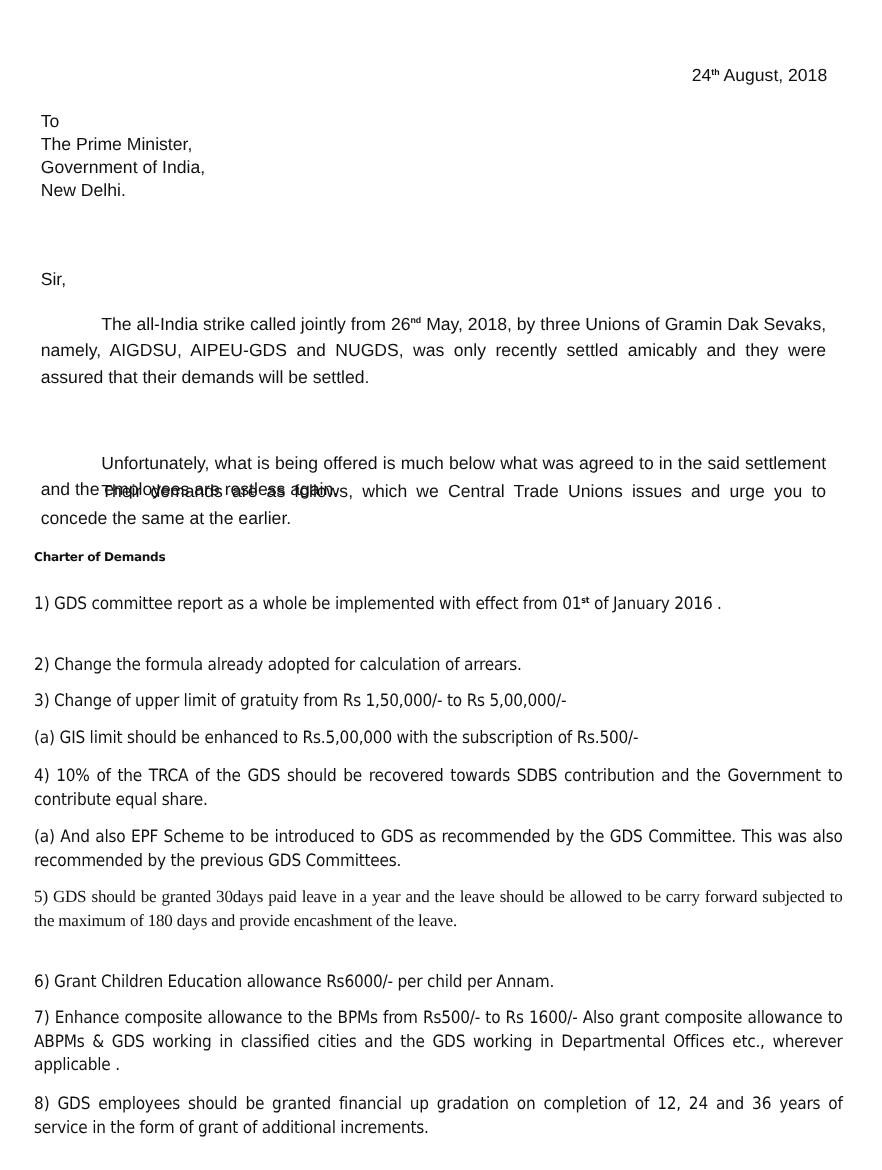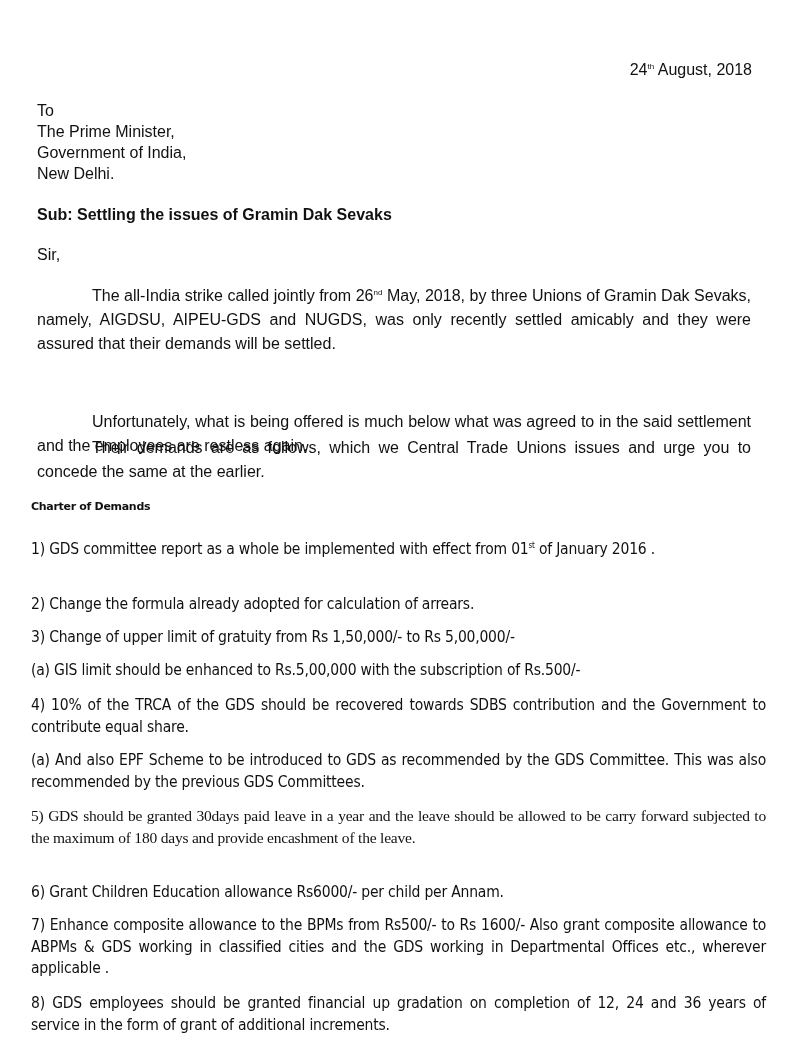--- a/index.html
+++ b/index.html
@@ -1,21 +1,21 @@
 <!DOCTYPE html>
 <html><head>
 <meta charset="utf-8">
 <style>
   html, body { margin: 0; padding: 0; background: #ffffff; }
   body { width: 802px; height: 1064px; overflow: hidden; position: relative; color: #111; }
   .page { position: absolute; left: 0; top: 0; width: 802px; height: 1064px; }
   .arial { font-family: "Liberation Sans", sans-serif; font-size: 16px; }
   .verd { font-family: "DejaVu Sans Condensed", "DejaVu Sans", sans-serif; font-size: 15.5px; font-stretch: condensed; letter-spacing: -0.2px; }
   .date { position: absolute; top: 61px; right: 50px; }
-  sup { font-size: 8px; vertical-align: 6px; line-height: 0; }
+  sup { font-size: 8px; vertical-align: 6px; line-height: 0; font-weight: bold; }
   .addr { position: absolute; left: 37px; top: 100px; line-height: 21px; }
   .sub { position: absolute; left: 37px; top: 206px; font-weight: bold; }
   .sal { position: absolute; left: 37px; top: 246px; }
   .para { position: absolute; left: 37px; width: 714px; text-align: justify; text-align-last: left; line-height: 24px; font-family: "Liberation Sans Narrow", "Liberation Sans", sans-serif; font-stretch: condensed; }
   .para .ind { display: inline-block; width: 55px; }
   .charter-h { position: absolute; left: 31px; top: 500px; font-weight: bold; font-family: "DejaVu Sans", sans-serif; font-size: 11px; letter-spacing: -0.3px; }
   .item { position: absolute; left: 31px; width: 735px; text-align: justify; text-align-last: left; line-height: 21.5px; }
 </style>
 </head>
 <body>
@@ -24,21 +24,20 @@
 
   <div class="date arial"><span>24</span><sup>th</sup><span> August, 2018</span></div>
 
   <div class="addr arial">
     <div>To</div>
     <div>The Prime Minister,</div>
     <div>Government of India,</div>
     <div>New Delhi.</div>
   </div>
 
-  <div class="sub arial">Sub: Settling the issues of Gramin Dak Sevaks</div>
   <div class="sal arial">Sir,</div>
 
   <div class="para arial" style="top:284px;"><span class="ind"></span><span>The all-India strike called jointly from 26</span><sup>nd</sup><span> May, 2018, by three Unions of Gramin Dak Sevaks, namely, AIGDSU, AIPEU-GDS and NUGDS, was only recently settled amicably and they were assured that their demands will be settled.</span></div>
 
   <div class="para arial" style="top:372px;margin-top:38px;"><span class="ind"></span><span>Unfortunately, what is being offered is much below what was agreed to in the said settlement and the employees are restless again.</span></div>
 
   <div class="para arial" style="top:436px;"><span class="ind"></span><span>Their demands are as follows, which we Central Trade Unions issues and urge you to concede the same at the earlier.</span></div>
 
   <div class="charter-h">Charter of Demands</div>
 

